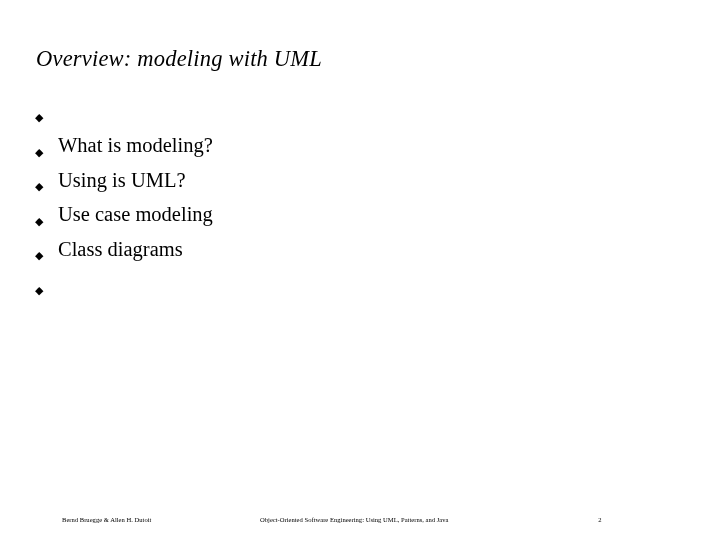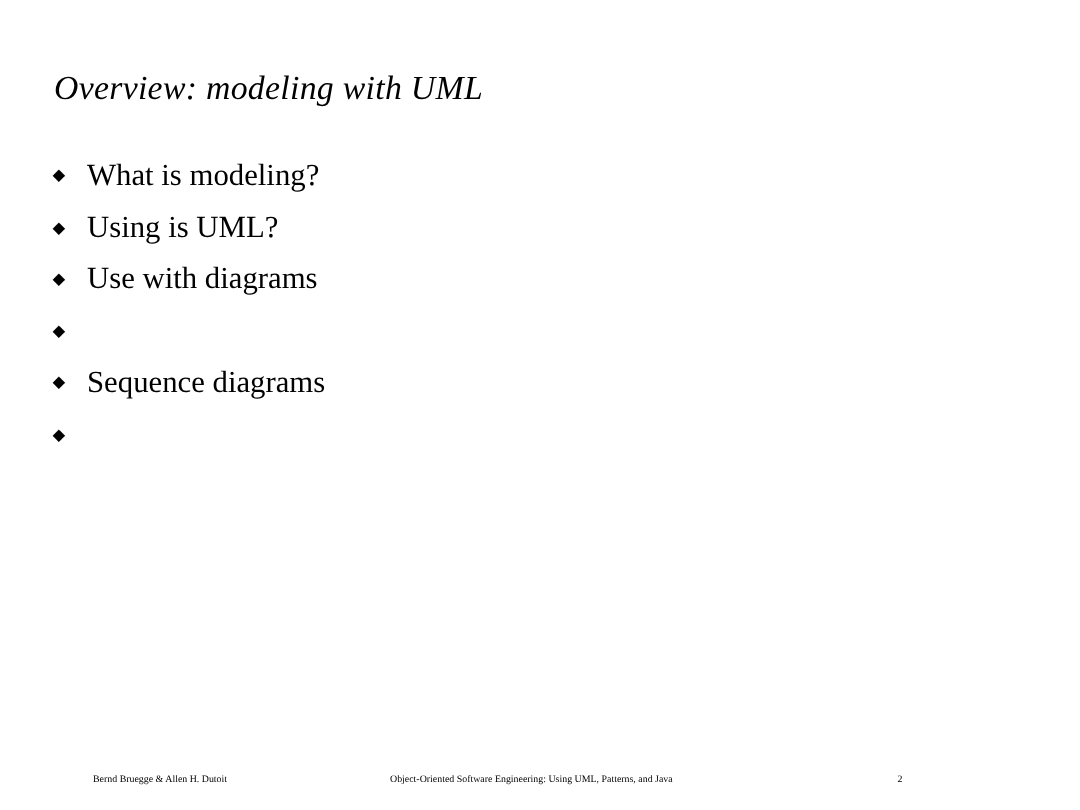--- a/index.html
+++ b/index.html
@@ -61,20 +61,21 @@
     top: 0;
     width: 14px;
     height: 28px;
     line-height: 28px;
     font-size: 11px;
     text-align: left;
     color: #000000;
   }
   .bullet-text {
     display: inline-block;
+    margin-top: 28px;
   }
 
   
   .footer {
     position: absolute;
     left: 0;
     top: 512px;
     width: 720px;
     height: 16px;
     font-size: 6.6px;
@@ -116,30 +117,30 @@
       <span class="bullet-text">What is modeling?</span>
     </li>
 
     <li class="bullet-item">
       <span class="bullet-marker">◆</span>
       <span class="bullet-text">Using is UML?</span>
     </li>
 
     <li class="bullet-item">
       <span class="bullet-marker">◆</span>
-      <span class="bullet-text">Use with diagrams</span>
+      <span class="bullet-text">Use case modeling</span>
     </li>
 
     <li class="bullet-item">
       <span class="bullet-marker">◆</span>
+      <span class="bullet-text">Class diagrams</span>
     </li>
 
     <li class="bullet-item">
       <span class="bullet-marker">◆</span>
-      <span class="bullet-text">Sequence diagrams</span>
     </li>
 
     <li class="bullet-item">
       <span class="bullet-marker">◆</span>
     </li>
 
   </ul>
 
   <div class="footer">
     <span class="footer-authors">Bernd Bruegge &amp; Allen H. Dutoit</span>

